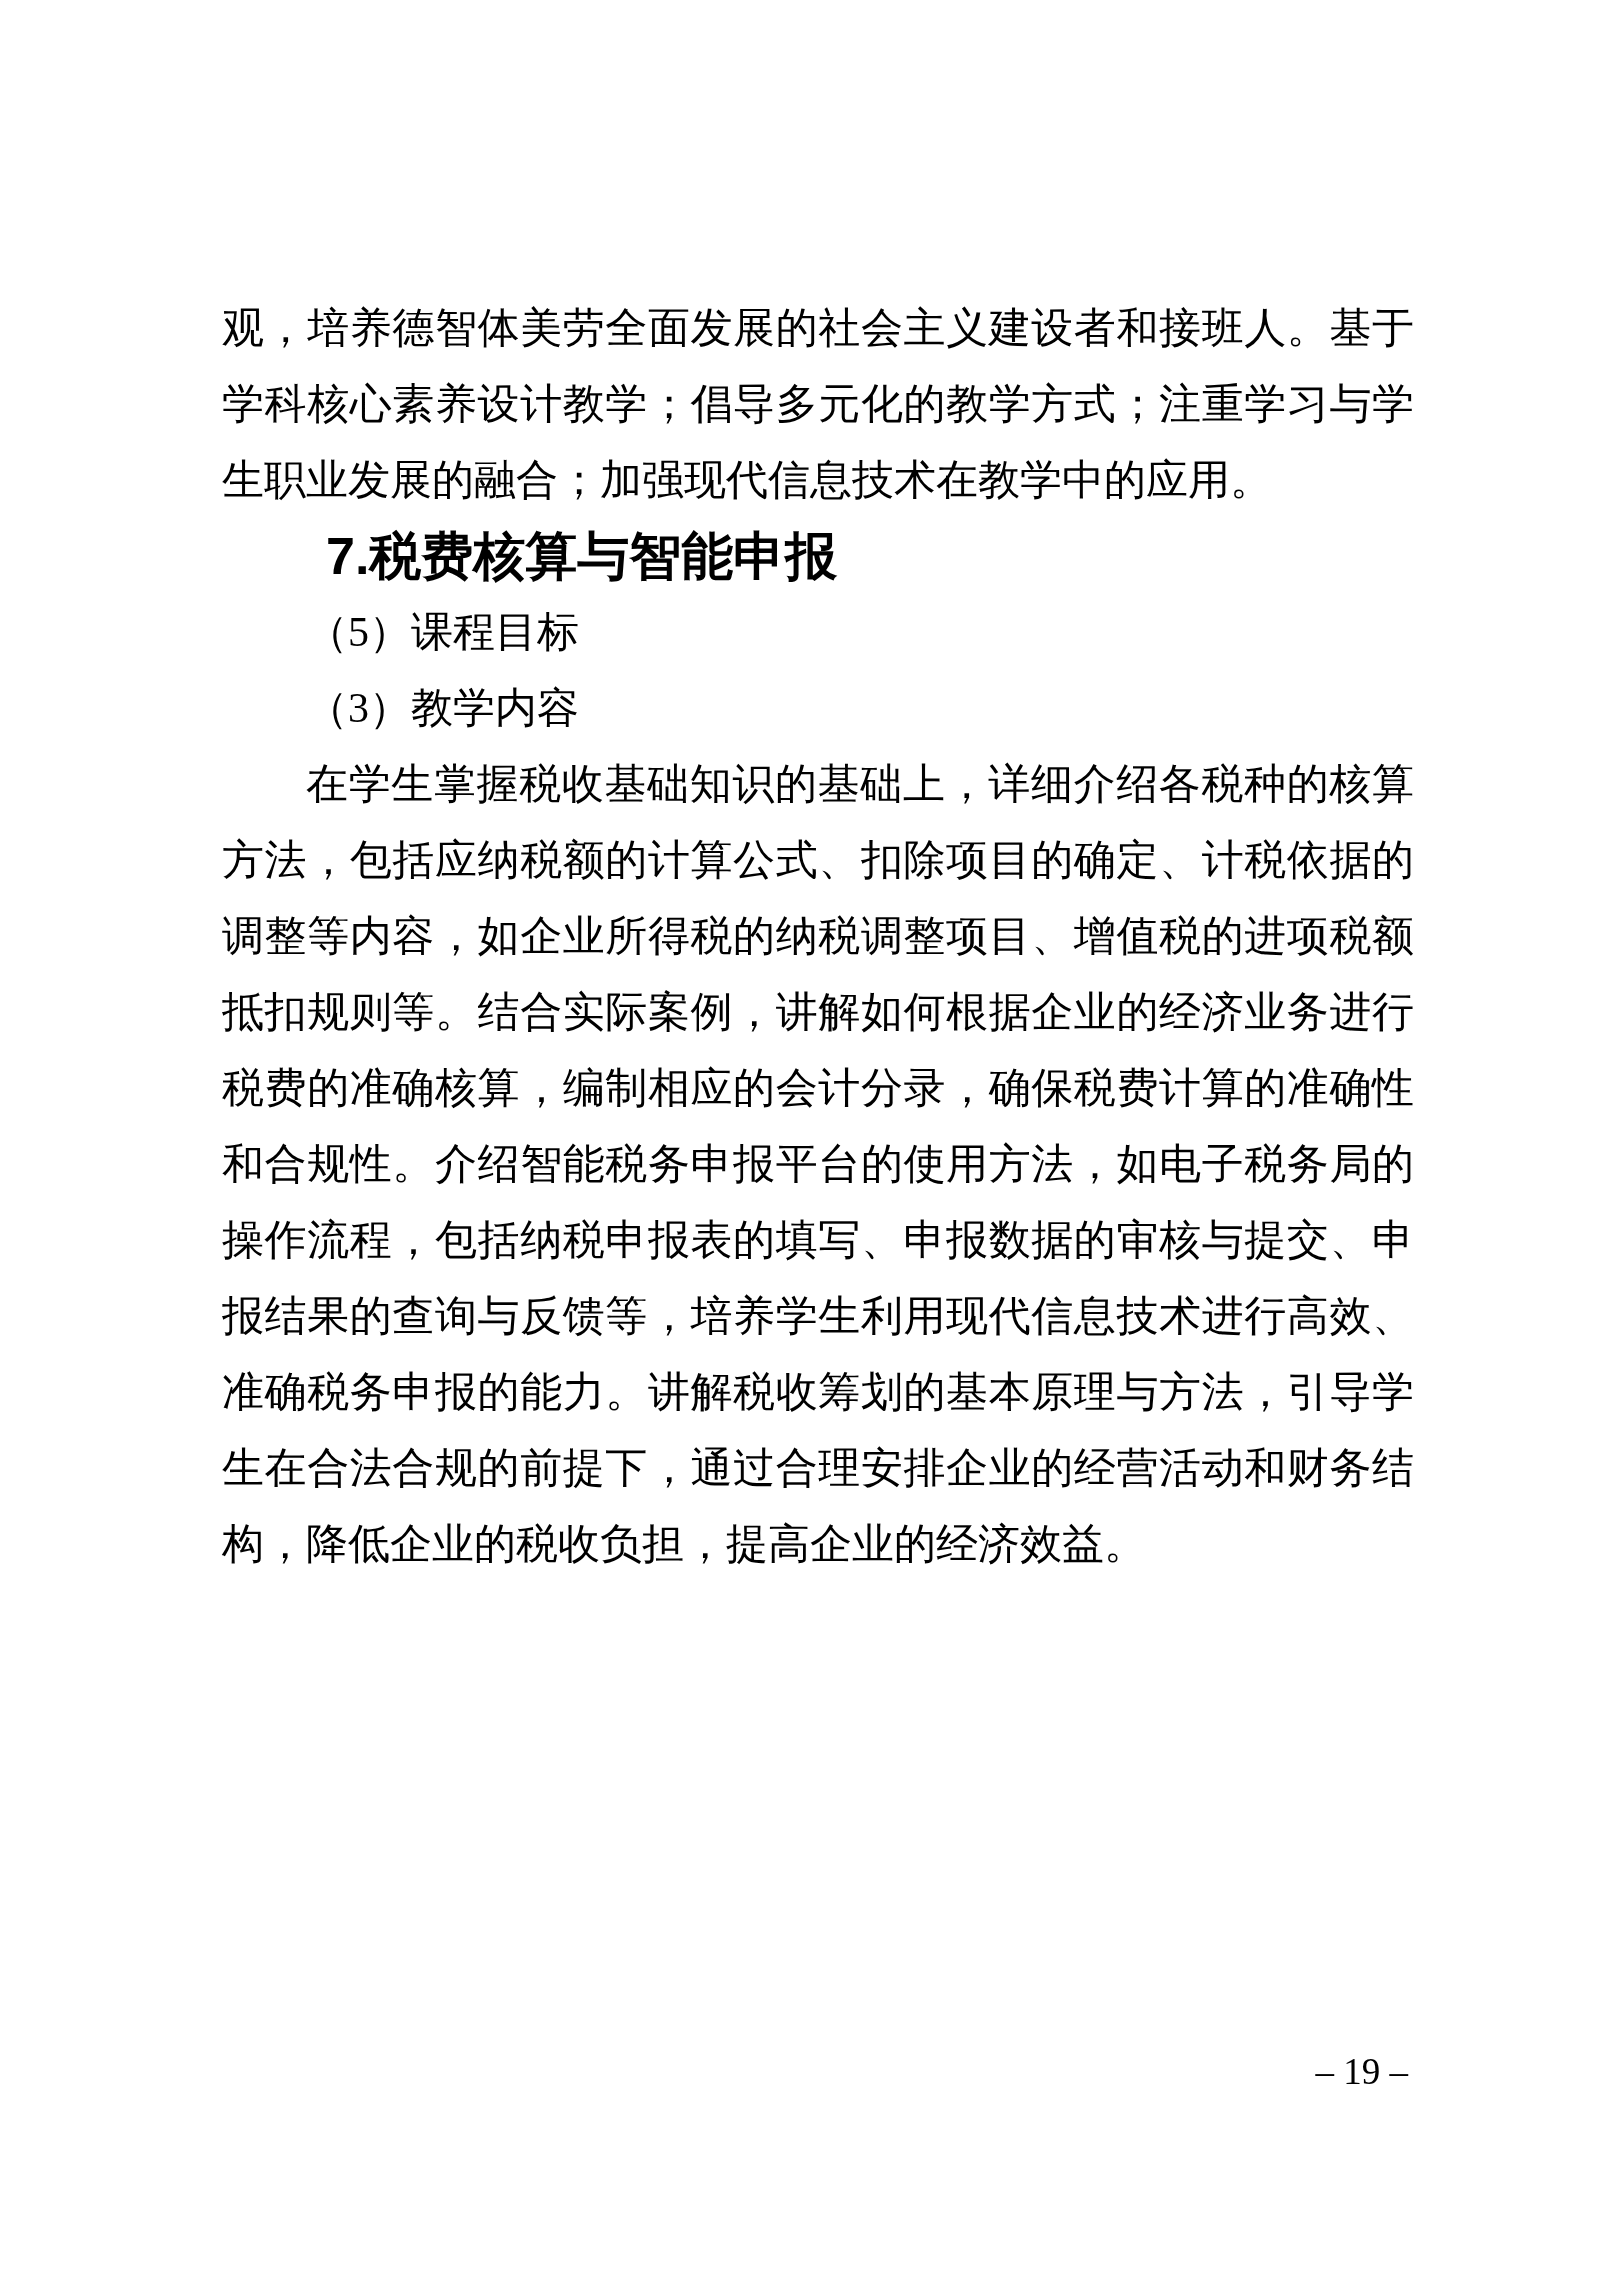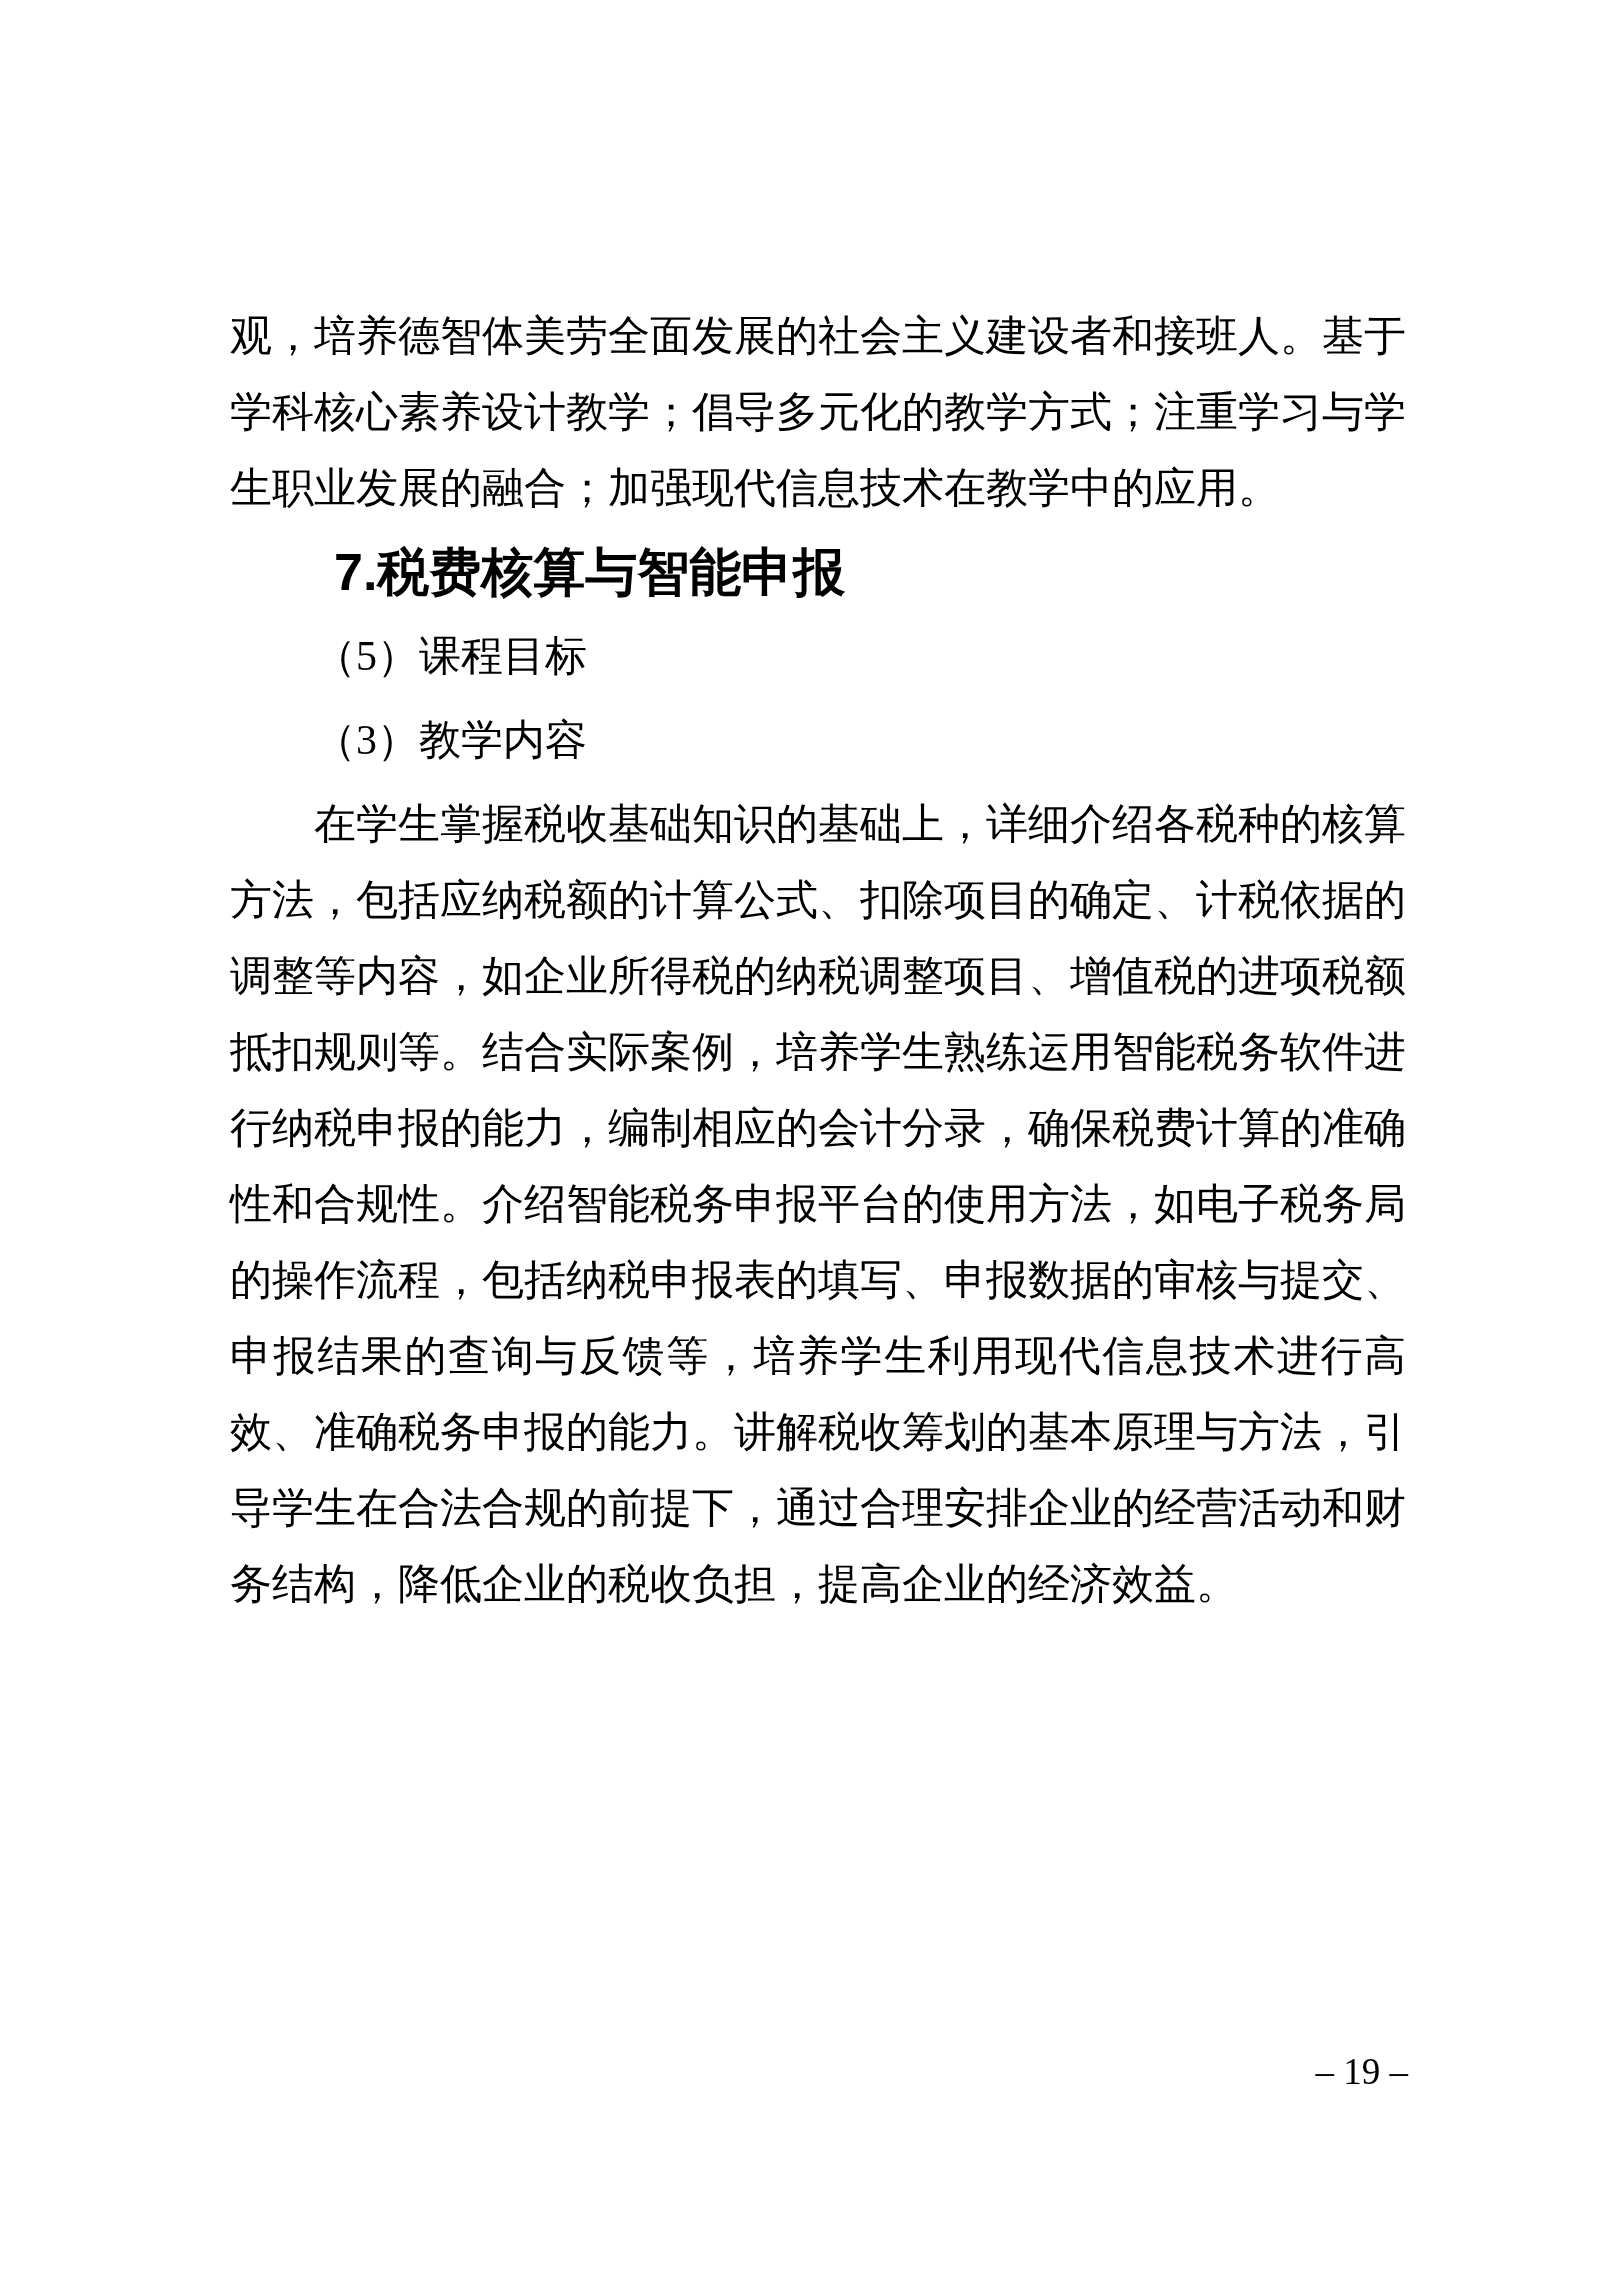--- a/index.html
+++ b/index.html
@@ -21,21 +21,21 @@
     left: 222px;
     top: 290px;
     width: 1192px;
     font-size: 42px;
     line-height: 76px;
     text-align: justify;
     text-justify: inter-ideograph;
     letter-spacing: 0;
   }
   .content p, .content h3 {
-    margin: 8px;
+    margin: 0;
     padding: 0;
   }
   .para {
     font-weight: normal;
   }
   .indent {
     text-indent: 2em;
   }
   .heading {
     font-family: "Liberation Sans", sans-serif;
@@ -55,17 +55,17 @@
 </style>
 </head>
 <body>
 
 <div class="page">
   <div class="content">
     <p class="para">观，培养德智体美劳全面发展的社会主义建设者和接班人。基于学科核心素养设计教学；倡导多元化的教学方式；注重学习与学生职业发展的融合；加强现代信息技术在教学中的应用。</p>
     <h3 class="heading indent">7.税费核算与智能申报</h3>
     <p class="para indent">（5）课程目标</p>
     <p class="para indent">（3）教学内容</p>
-    <p class="para indent">在学生掌握税收基础知识的基础上，详细介绍各税种的核算方法，包括应纳税额的计算公式、扣除项目的确定、计税依据的调整等内容，如企业所得税的纳税调整项目、增值税的进项税额抵扣规则等。结合实际案例，培养学生熟练运用智能税务软件进行纳税申报的能力，编制相应的会计分录，确保税费计算的准确性和合规性。介绍智能税务申报平台的使用方法，如电子税务局的操作流程，包括纳税申报表的填写、申报数据的审核与提交、申报结果的查询与反馈等，培养学生利用现代信息技术进行高效、准确税务申报的能力。讲解税收筹划的基本原理与方法，引导学生在合法合规的前提下，通过合理安排企业的经营活动和财务结构，降低企业的税收负担，提高企业的经济效益。</p>
+    <p class="para indent">在学生掌握税收基础知识的基础上，详细介绍各税种的核算方法，包括应纳税额的计算公式、扣除项目的确定、计税依据的调整等内容，如企业所得税的纳税调整项目、增值税的进项税额抵扣规则等。结合实际案例，讲解如何根据企业的经济业务进行税费的准确核算，编制相应的会计分录，确保税费计算的准确性和合规性。介绍智能税务申报平台的使用方法，如电子税务局的操作流程，包括纳税申报表的填写、申报数据的审核与提交、申报结果的查询与反馈等，培养学生利用现代信息技术进行高效、准确税务申报的能力。讲解税收筹划的基本原理与方法，引导学生在合法合规的前提下，通过合理安排企业的经营活动和财务结构，降低企业的税收负担，提高企业的经济效益。</p>
   </div>
   <div class="footer">– 19 –</div>
 </div>
 
 
 </body></html>

